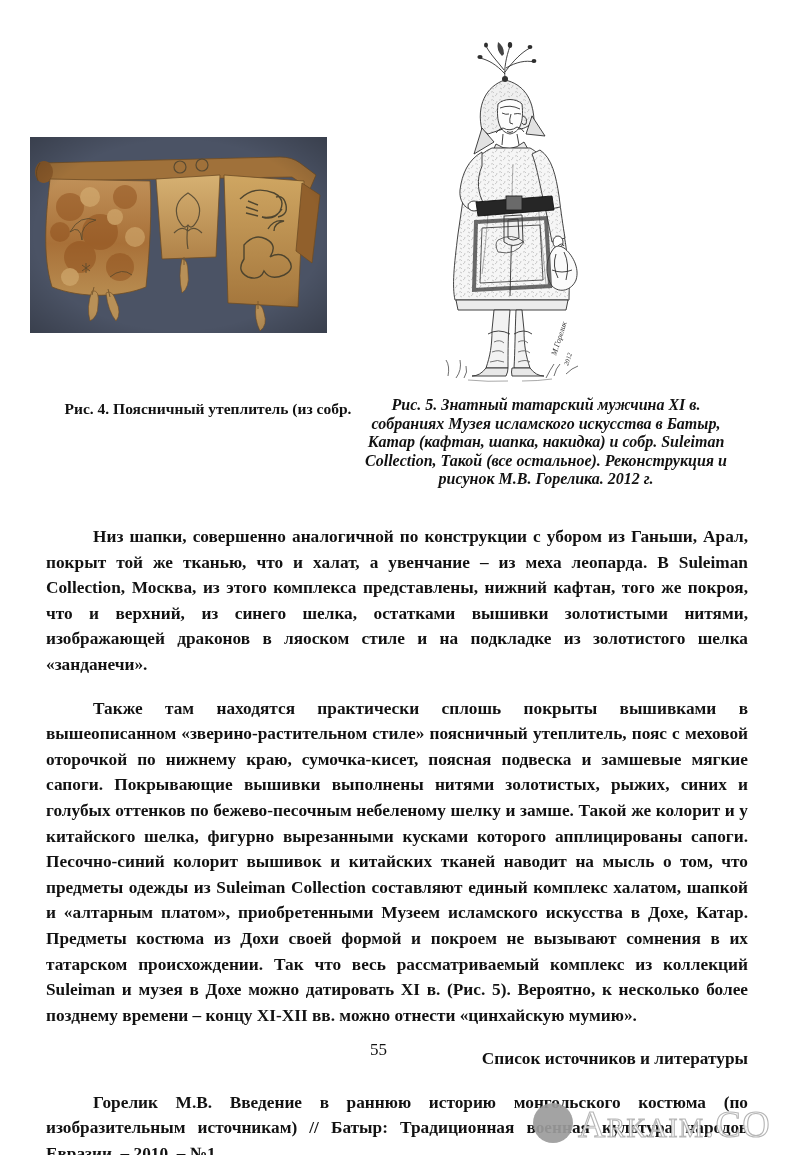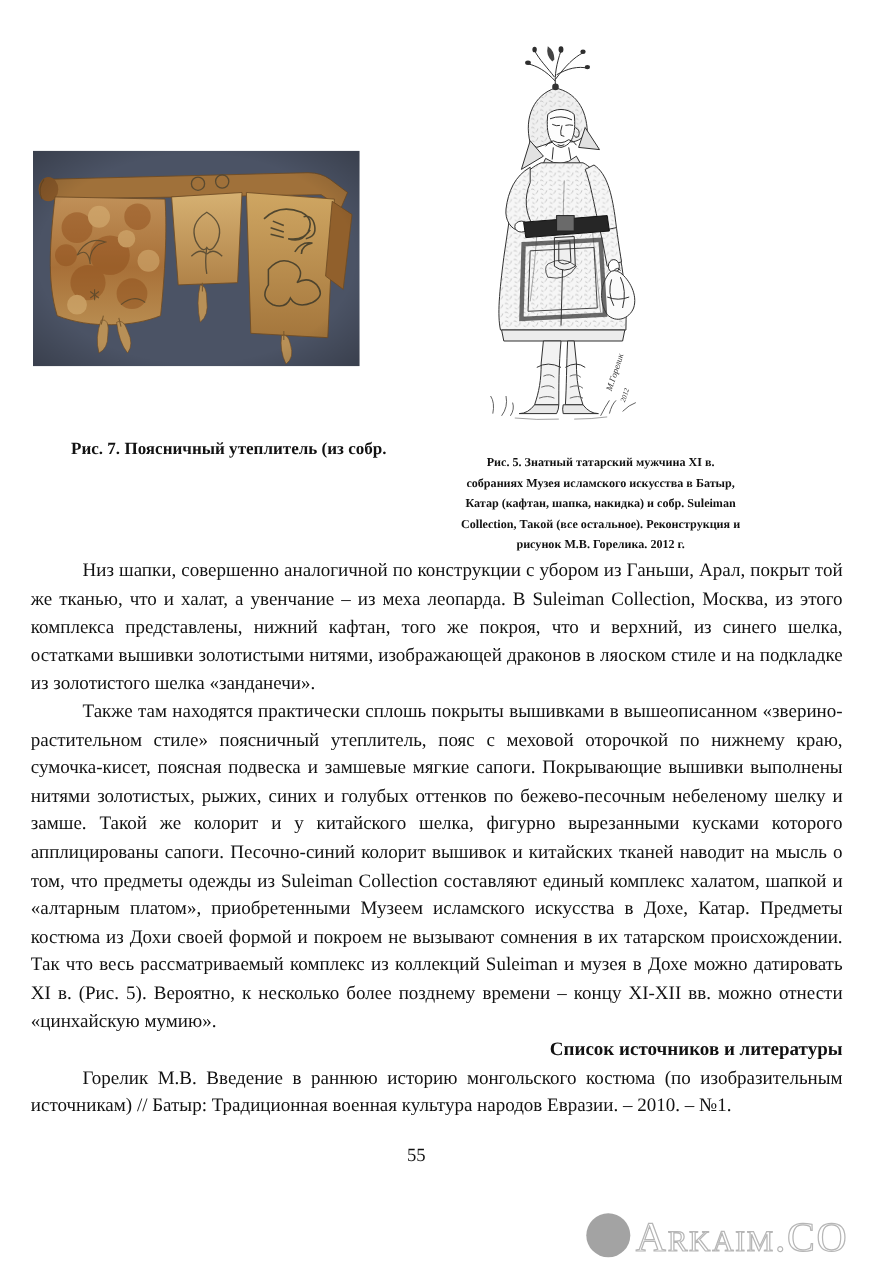--- a/index.html
+++ b/index.html
@@ -5,26 +5,26 @@
   html,body{margin:0;padding:0;background:#ffffff;}
   .page{
     position:relative;width:794px;height:1155px;background:#ffffff;
     font-family:"Liberation Serif", serif;color:#121212;overflow:hidden;
   }
   .photo{position:absolute;left:30px;top:137px;width:297px;height:196px;display:block;}
   .drawing{position:absolute;left:418px;top:34px;width:190px;height:354px;display:block;}
   .caption{position:absolute;font-weight:bold;text-align:center;}
   .caption .cl{white-space:nowrap;}
   .caption-fig4{left:32px;top:398px;width:352px;font-size:15.5px;line-height:22px;}
-  .caption-fig5{left:334px;top:412px;width:424px;font-size:11px;line-height:18.6px;}
+  .caption-fig5{left:334px;top:396px;width:424px;font-size:16px;line-height:18.6px;font-style:italic;}
   .bodytext{
     position:absolute;left:28px;top:506px;width:738px;
     font-size:17.3px;line-height:25.6px;text-align:justify;
   }
-  .bodytext p{margin:0;text-indent:47px;}
+  .bodytext p{margin:18px;text-indent:47px;font-weight:bold;}
   .biblio-heading{
     text-align:right;font-weight:bold;margin:13px 0 25px 0;text-indent:0;
     font-size:17.3px;
   }
   .biblio-entry{margin:0;text-indent:47px;text-align:justify;}
   .page-number{
     position:absolute;left:347px;top:1040px;width:40px;text-align:right;
     font-size:17px;
   }
   .watermark{position:absolute;left:531px;top:1096px;opacity:.92;}
@@ -216,21 +216,21 @@
         <path d="M30,342 q2,-10 -2,-16 M38,344 q6,-8 4,-18 M46,344 q4,-6 2,-12"></path>
         <path d="M128,344 q4,-8 8,-14 M136,342 q2,-8 6,-12 M148,340 q6,-6 12,-8"></path>
         <path d="M50,346 q20,2 40,1 M104,347 q16,0 30,-2" opacity=".6"></path>
       </g>
     </g>
     <text transform="translate(138,322) rotate(-72)" font-size="8" fill="#333" font-family="Liberation Serif, serif" font-style="italic">М.Горелик</text>
     <text transform="translate(150,332) rotate(-72)" font-size="6.5" fill="#333" font-family="Liberation Serif, serif" font-style="italic">2012</text>
   </svg>
 
   <div class="caption caption-fig4">
-    <div class="cl">Рис. 7. Поясничный утеплитель (из собр.</div>
+    <div class="cl">Рис. 4. Поясничный утеплитель (из собр.</div>
   </div>
 
   <div class="caption caption-fig5">
     <div class="cl">Рис. 5. Знатный татарский мужчина XI в.</div>
     <div class="cl">собраниях Музея исламского искусства в Батыр,</div>
     <div class="cl">Катар (кафтан, шапка, накидка) и собр. Suleiman</div>
     <div class="cl">Collection, Такой (все остальное). Реконструкция и</div>
     <div class="cl">рисунок М.В. Горелика. 2012 г.</div>
   </div>
 

